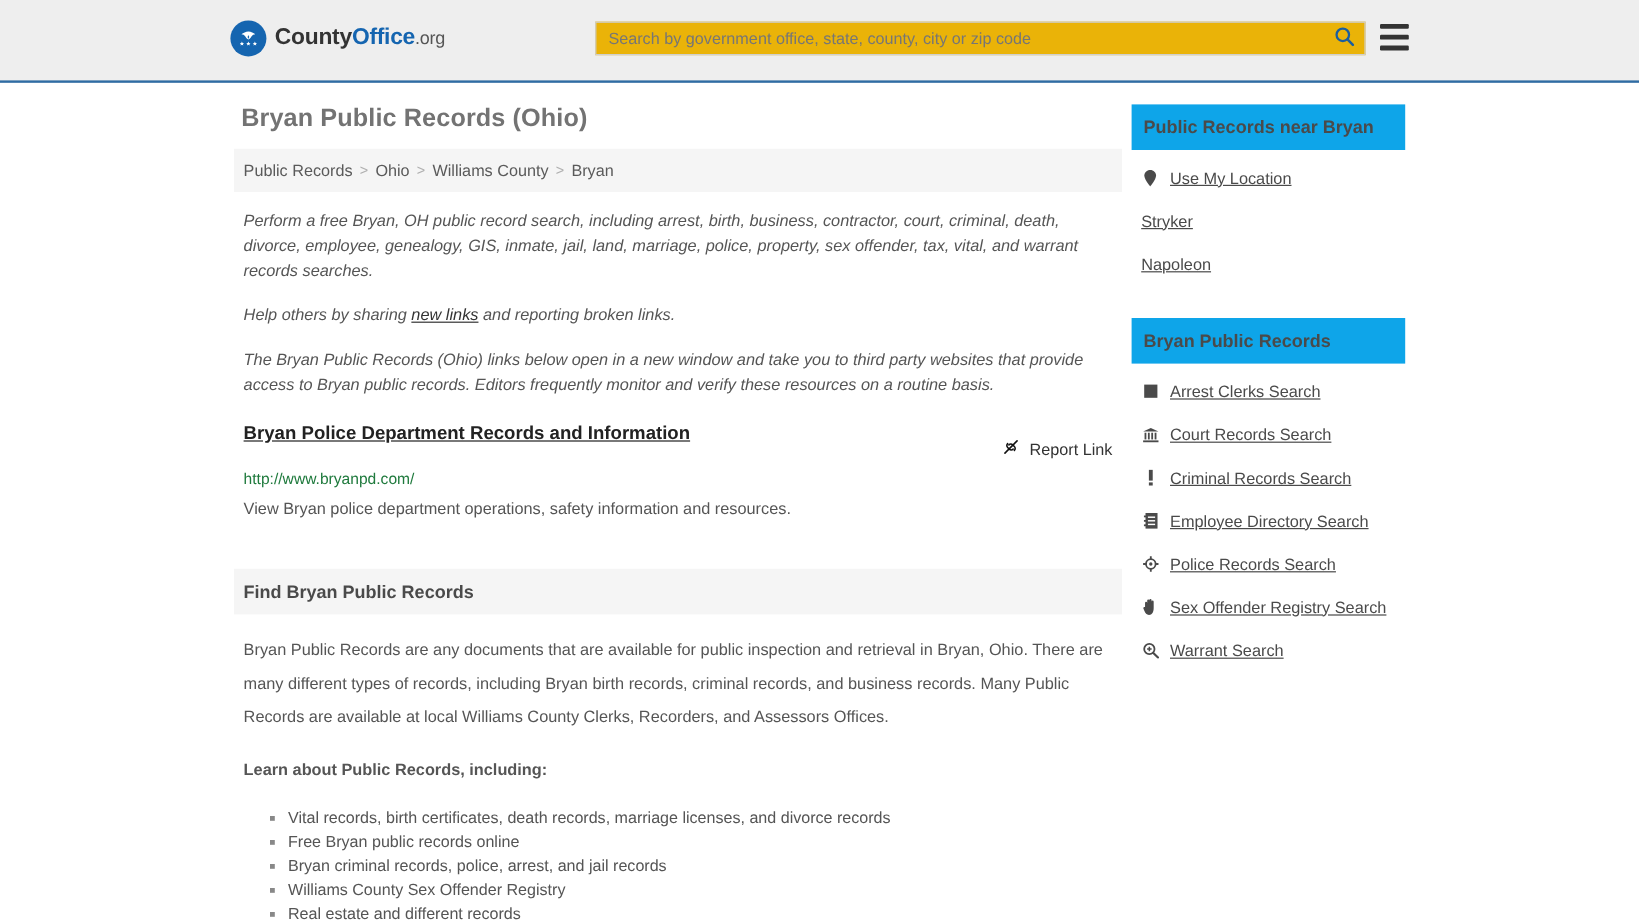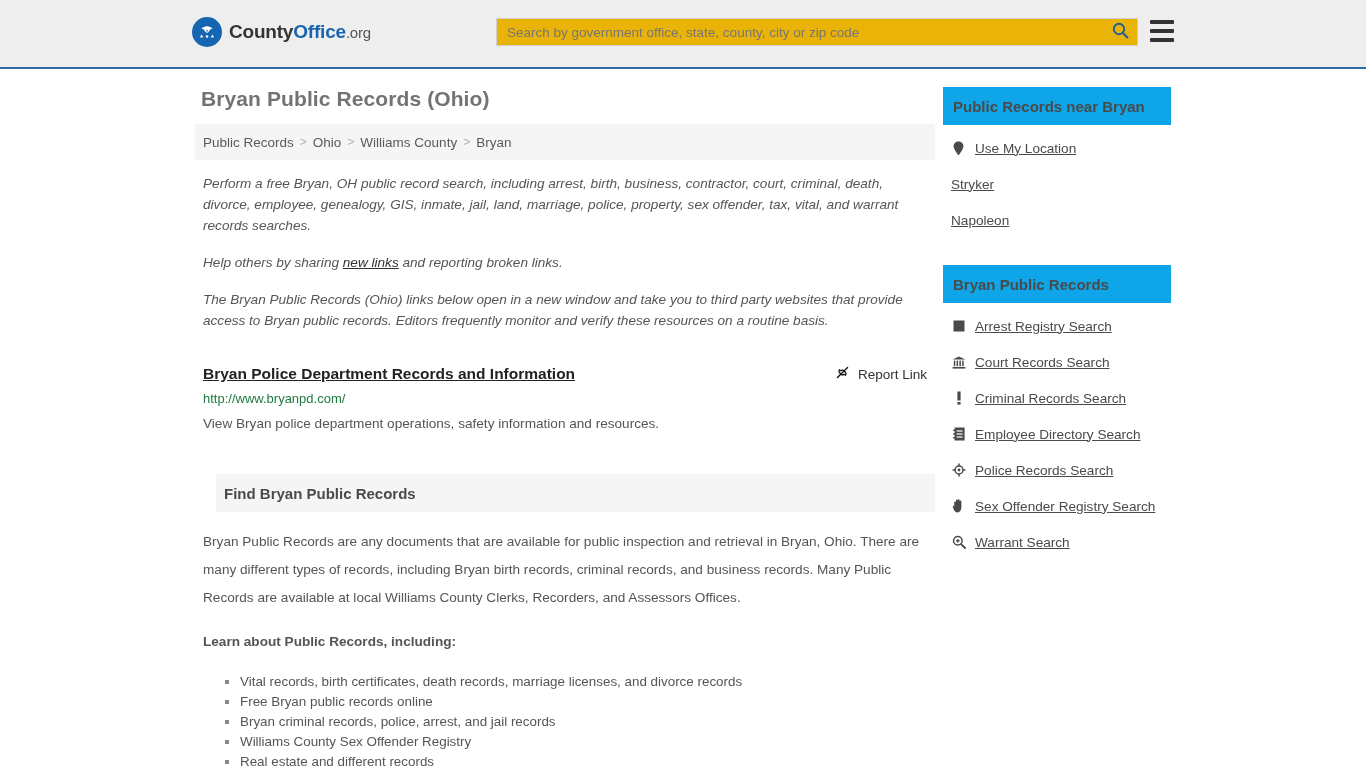--- a/index.html
+++ b/index.html
@@ -147,21 +147,21 @@
     margin: 0 0 16px 0;
     padding: 0 8px;
     font-style: italic;
   }
   p.body-text a { color: #333; text-decoration: underline; }
 
   .listing { padding: 0 8px; margin-top: 22px; position: relative; }
   .listing-head {
     display: flex;
     justify-content: space-between;
-    align-items: flex-end;
+    align-items: flex-start;
   }
   .listing-title {
     font-size: 15.5px;
     font-weight: bold;
     color: #222222;
     text-decoration: underline;
     cursor: pointer;
   }
   .report-link {
     display: flex;
@@ -187,21 +187,20 @@
     line-height: 20px;
   }
 
   .section-head {
     background: #f5f5f5;
     height: 38px;
     display: flex;
     align-items: center;
     padding: 0 8px;
     margin-top: 40px;
-    margin-left: 21px;
   }
   .section-head h2 {
     font-size: 15px;
     font-weight: bold;
     color: #4a4a4a;
     margin: 0;
   }
   .section-body { padding: 16px 8px 0 8px; }
   .section-body p {
     font-size: 13.6px;
@@ -403,21 +402,21 @@
             <h3>Bryan Public Records</h3>
           </div>
           <div class="side-links">
 
             <div class="side-link">
               <span class="ico">
                 <svg width="12" height="12" viewBox="0 0 12 12" aria-hidden="true">
                   <rect x="0.5" y="0.5" width="11" height="11" fill="#4a4a4a"></rect>
                 </svg>
               </span>
-              <a>Arrest Registry Search</a>
+              <a>Arrest Clerks Search</a>
             </div>
 
             <div class="side-link">
               <span class="ico">
                 <svg width="14" height="13" viewBox="0 0 14 13" aria-hidden="true">
                   <path d="M7 0.6 L13.4 3.6 L0.6 3.6 Z" fill="#4a4a4a"></path>
                   <rect x="1.8" y="4.6" width="1.5" height="5.6" fill="#4a4a4a"></rect>
                   <rect x="4.6" y="4.6" width="1.5" height="5.6" fill="#4a4a4a"></rect>
                   <rect x="7.4" y="4.6" width="1.5" height="5.6" fill="#4a4a4a"></rect>
                   <rect x="10.2" y="4.6" width="1.5" height="5.6" fill="#4a4a4a"></rect>

